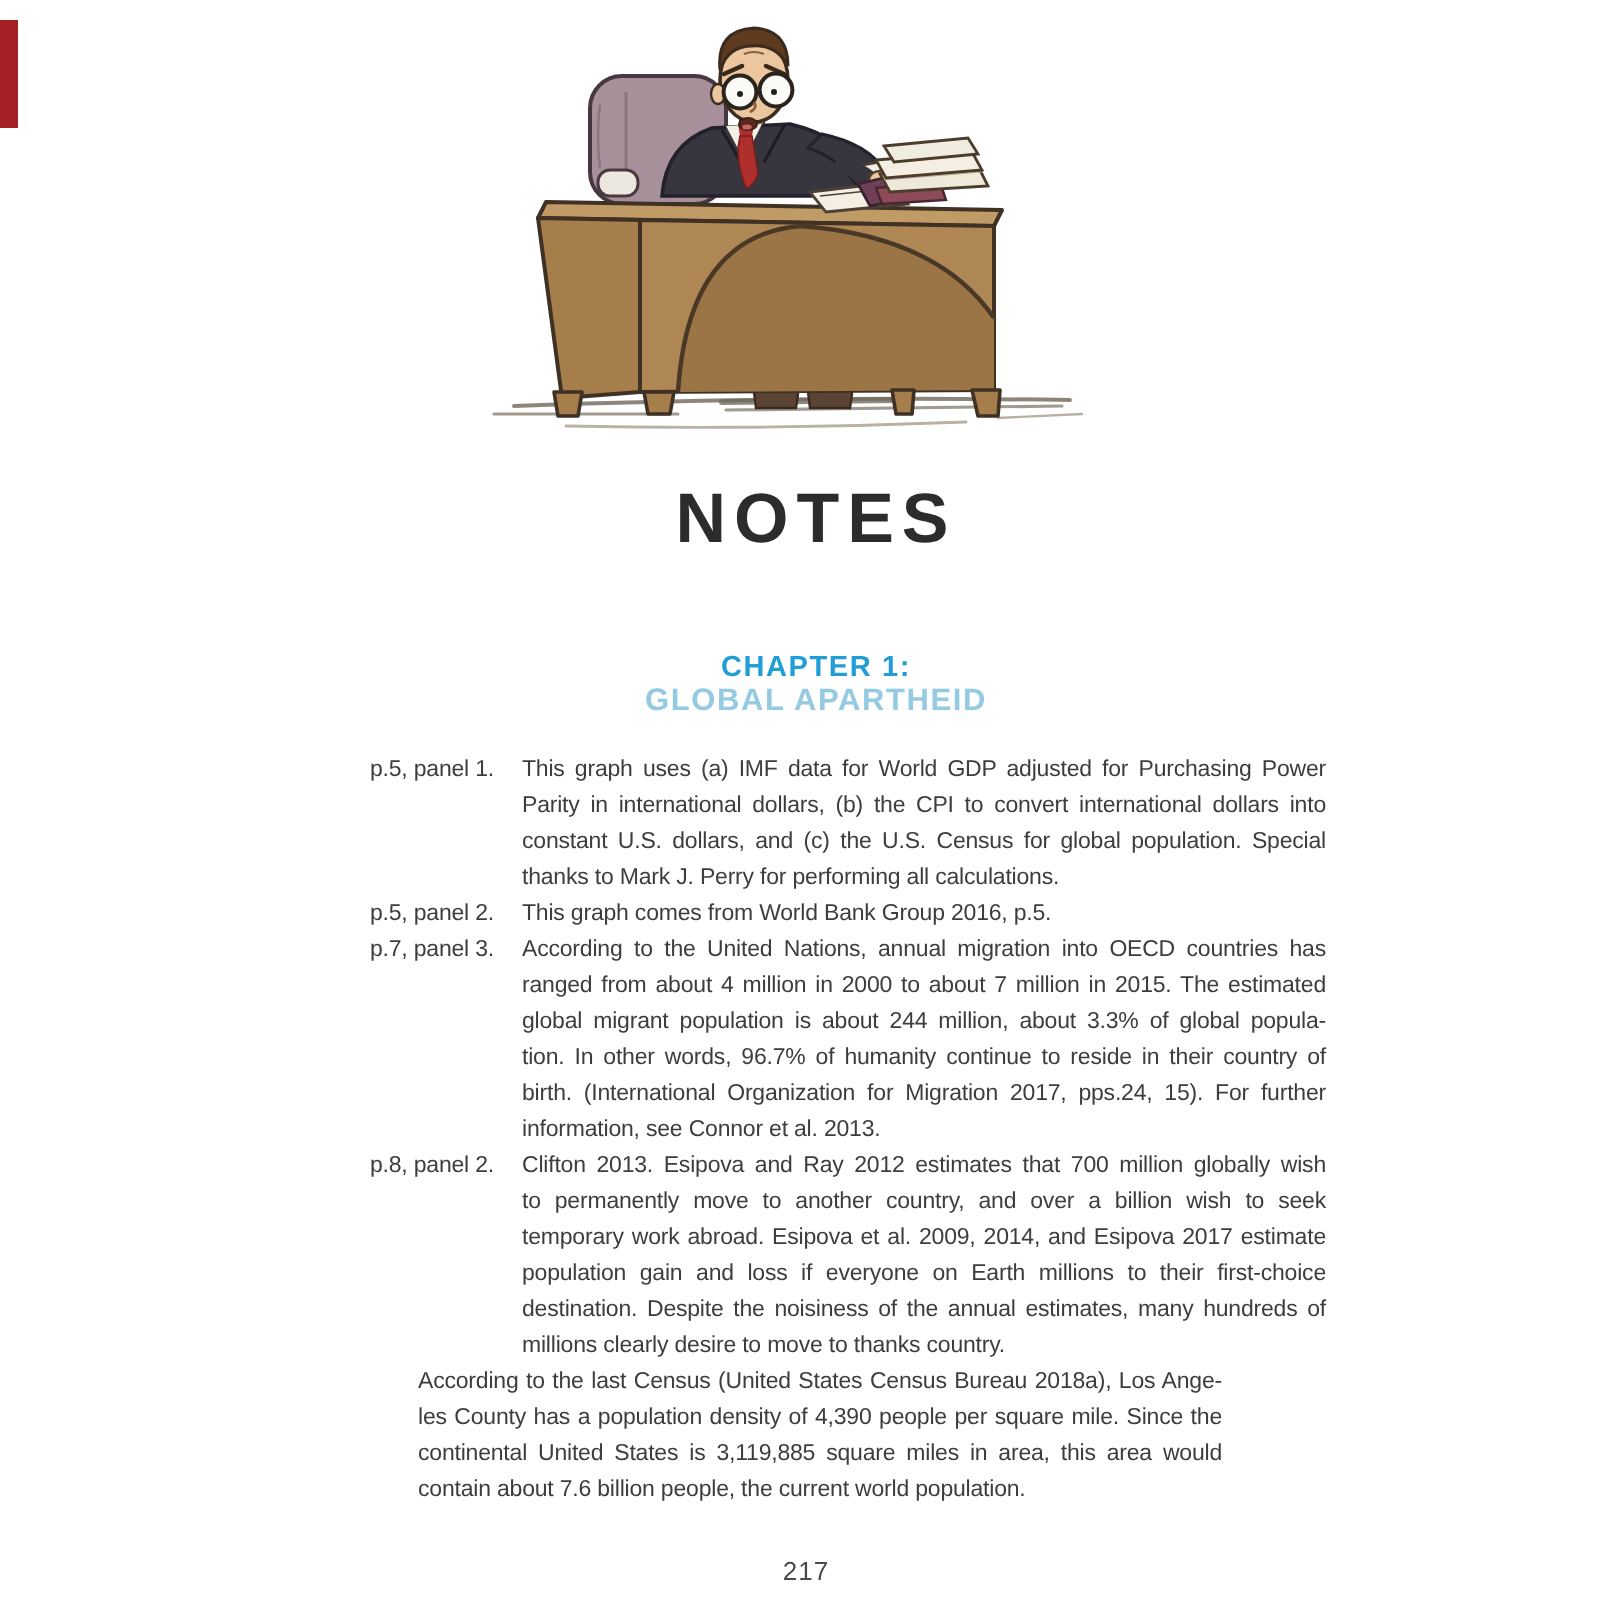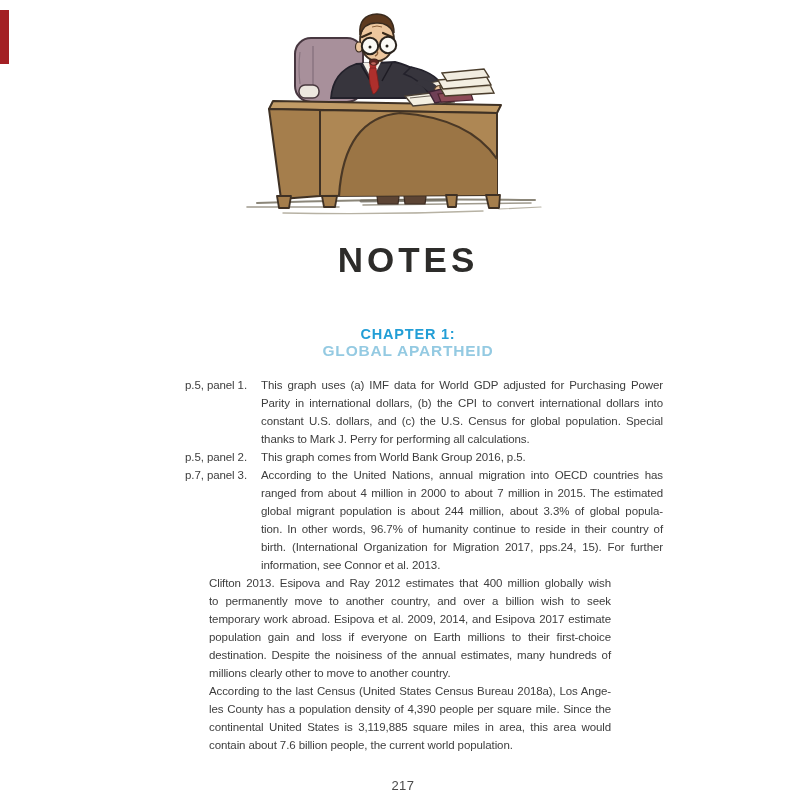--- a/index.html
+++ b/index.html
@@ -146,27 +146,28 @@
         <div class="note-body">
           <div class="ln j">According to the United Nations, annual migration into OECD countries has</div>
           <div class="ln j">ranged from about 4 million in 2000 to about 7 million in 2015. The estimated</div>
           <div class="ln j">global migrant population is about 244 million, about 3.3% of global popula-</div>
           <div class="ln j">tion. In other words, 96.7% of humanity continue to reside in their country of</div>
           <div class="ln j">birth. (International Organization for Migration 2017, pps.24, 15). For further</div>
           <div class="ln">information, see Connor et al. 2013.</div>
         </div>
       </div>
       <div class="note">
+        <div class="note-label">p.8, panel 2.</div>
         <div class="note-body">
-          <div class="ln j">Clifton 2013. Esipova and Ray 2012 estimates that 400 million globally wish</div>
+          <div class="ln j">Clifton 2013. Esipova and Ray 2012 estimates that 700 million globally wish</div>
           <div class="ln j">to permanently move to another country, and over a billion wish to seek</div>
           <div class="ln j">temporary work abroad. Esipova et al. 2009, 2014, and Esipova 2017 estimate</div>
           <div class="ln j">population gain and loss if everyone on Earth millions to their first-choice</div>
           <div class="ln j">destination. Despite the noisiness of the annual estimates, many hundreds of</div>
-          <div class="ln">millions clearly other to move to another country.</div>
+          <div class="ln">millions clearly desire to move to thanks country.</div>
         </div>
       </div>
       <div class="note">
         <div class="note-body">
           <div class="ln j">According to the last Census (United States Census Bureau 2018a), Los Ange-</div>
           <div class="ln j">les County has a population density of 4,390 people per square mile. Since the</div>
           <div class="ln j">continental United States is 3,119,885 square miles in area, this area would</div>
           <div class="ln">contain about 7.6 billion people, the current world population.</div>
         </div>
       </div>

